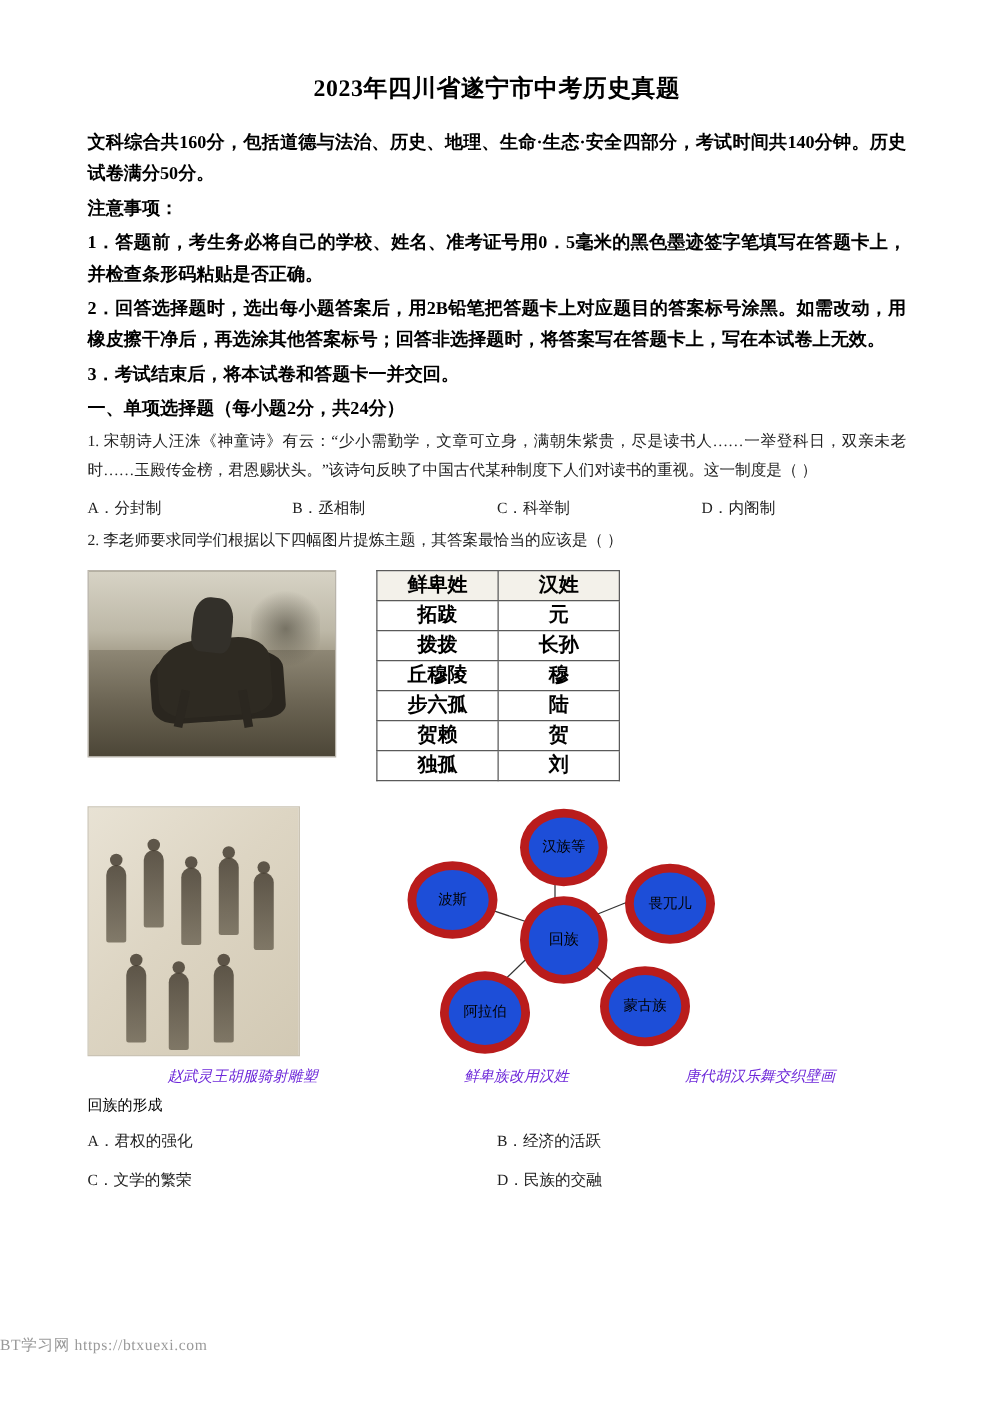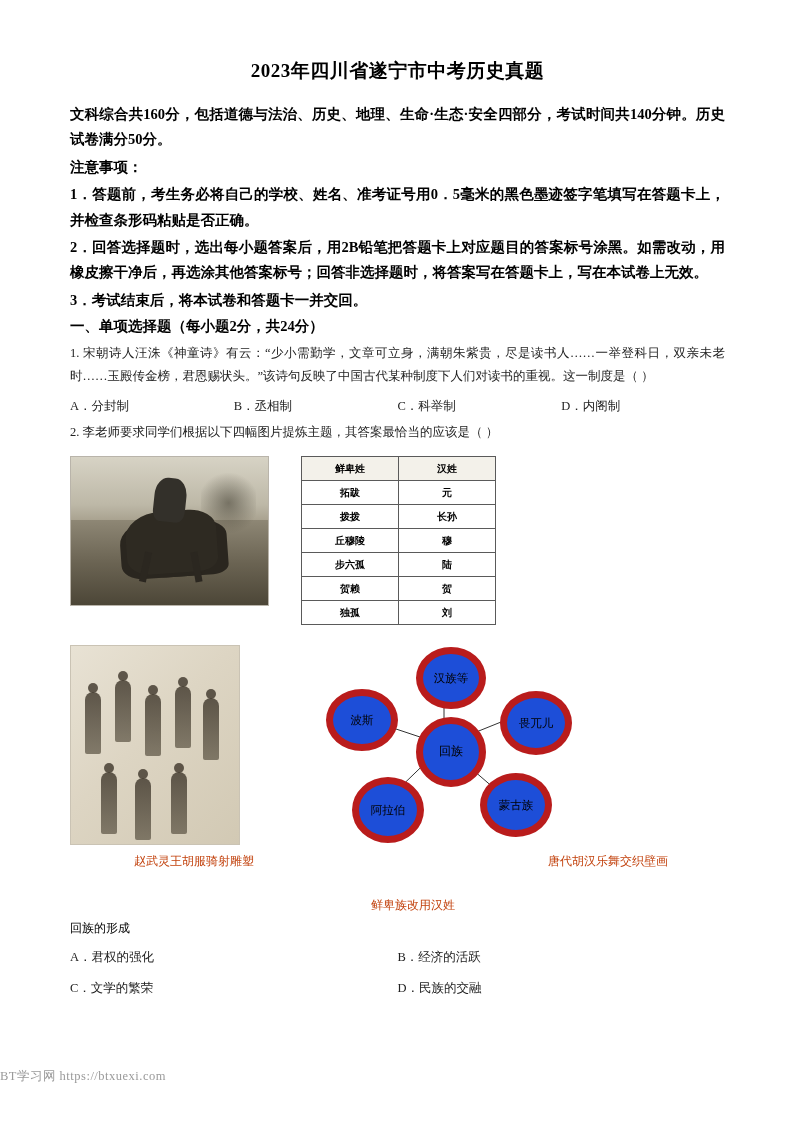--- a/index.html
+++ b/index.html
@@ -125,21 +125,21 @@
   .statue .leg1 { left: 36%; transform: rotate(12deg); }
   .statue .leg2 { left: 62%; transform: rotate(-10deg); }
   .statue .tree {
     position: absolute; right: 6%; top: 8%;
     width: 28%; height: 46%;
     background: radial-gradient(circle at 50% 50%, rgba(60,56,44,0.55), rgba(60,56,44,0) 70%);
   }
   table.xb {
     border-collapse: collapse;
     margin-left: 32px;
-    font-size: 10px;
+    font-size: 16px;
     padding-left: 19px;
   }
   table.xb td, table.xb th {
     border: 1px solid #5a5a5a;
     width: 88px;
     height: 23px;
     text-align: center;
     vertical-align: middle;
     padding: 0 4px;
   }
@@ -199,24 +199,25 @@
   .venn .n-top    { width: 56px; height: 48px; left: 122px; top: 2px; }
   .venn .n-right  { width: 58px; height: 50px; left: 206px; top: 46px; }
   .venn .n-bright { width: 58px; height: 50px; left: 186px; top: 128px; }
   .venn .n-bleft  { width: 58px; height: 52px; left: 58px; top: 132px; }
   .venn .n-left   { width: 58px; height: 48px; left: 32px; top: 44px; }
   .venn svg { position: absolute; left: 0; top: 0; }
   .captions {
     display: flex;
     font-size: 12px;
     margin-top: 8px;
-    color: #c2410c;
+    color: #6d28d9;
+    font-style: italic;
   }
   .captions .c1 { width: 248px; text-align: center; }
-  .captions .c2 { width: 190px; text-align: center; margin-top: 44px; }
+  .captions .c2 { width: 190px; text-align: center; }
   .captions .c3 { width: 200px; text-align: center; }
   .caption-extra {
     font-size: 12px;
     margin-top: 6px;
   }
   .footer {
     position: absolute;
     left: 0;
     top: 1068px;
     width: 793px;

